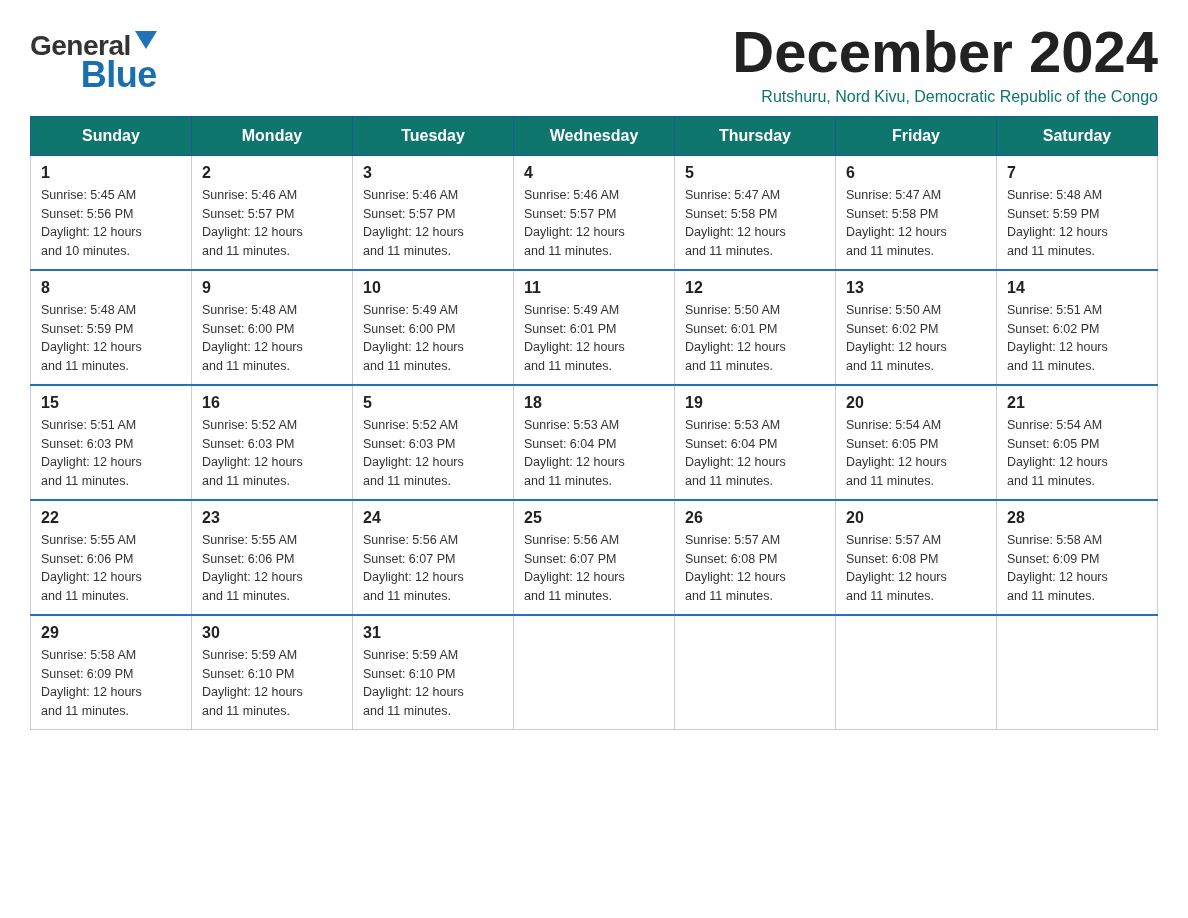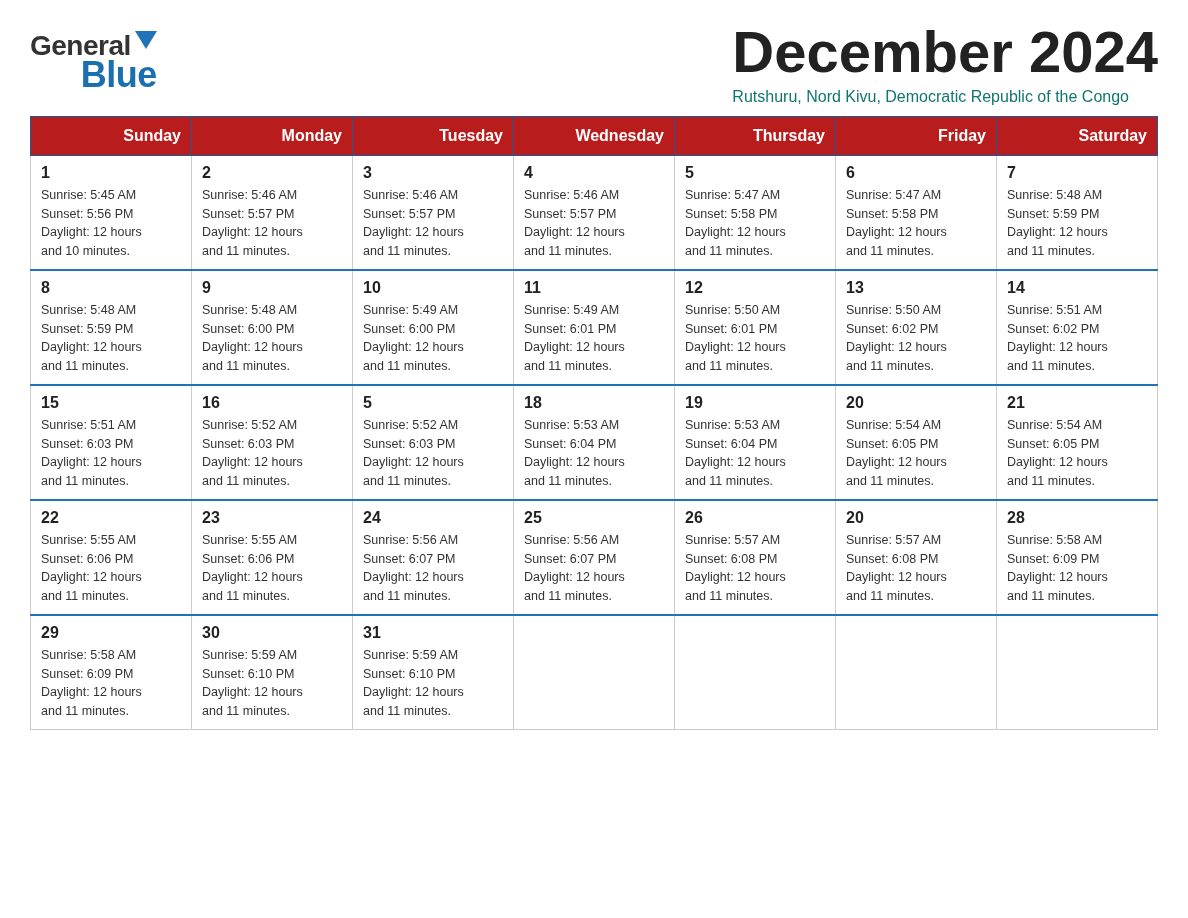--- a/index.html
+++ b/index.html
@@ -29,44 +29,45 @@
       letter-spacing: -0.5px;
     }
     .logo-blue {
       font-size: 36px;
       font-weight: bold;
       color: #1a6faf;
       letter-spacing: -0.5px;
       margin-top: -8px;
     }
     .title-section {
+      text-align: right;
     }
     .month-title {
       font-size: 58px;
       font-weight: bold;
       color: #222;
       line-height: 1.1;
     }
     .location-subtitle {
       font-size: 16px;
       color: #0f766e;
       margin-top: 4px;
     }
     .calendar-table {
       width: 100%;
       border-collapse: collapse;
       margin-top: 10px;
     }
     .calendar-table th {
-      background-color: #b91c1c;
+      background-color: #0f766e;
       color: #ffffff;
       font-size: 16px;
       font-weight: bold;
       padding: 10px 10px;
-      text-align: right;
+      text-align: center;
       border: 1px solid #1a5a9a;
     }
     .calendar-table td {
       vertical-align: top;
       padding: 8px 10px;
       border: 1px solid #cccccc;
       width: 14.28%;
       min-height: 90px;
     }
     .day-number {

